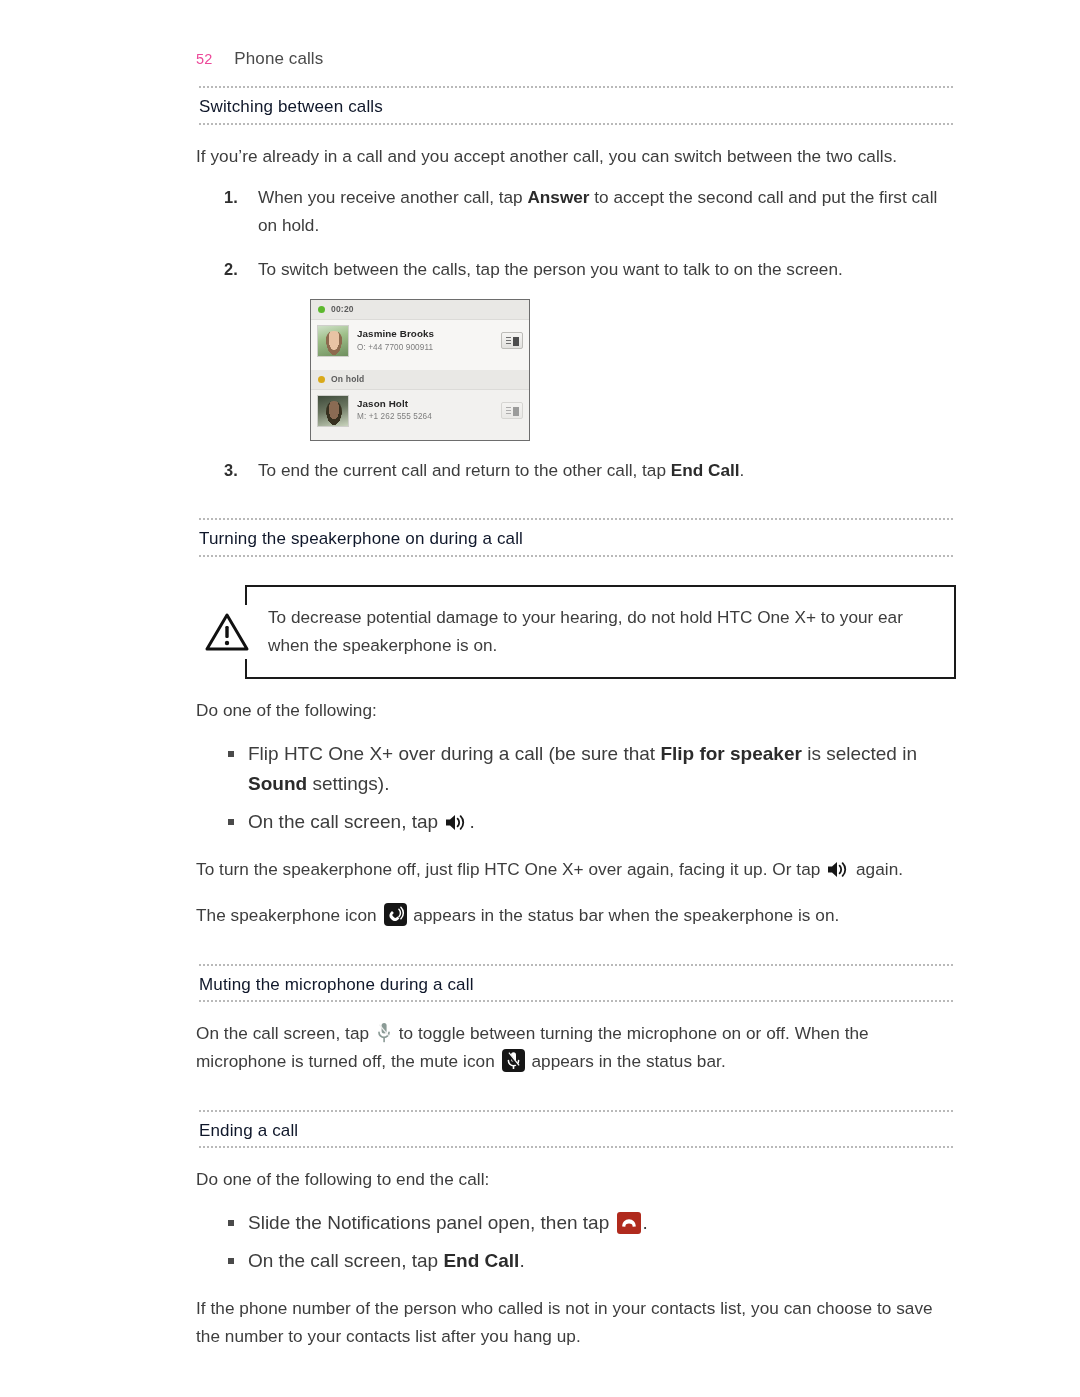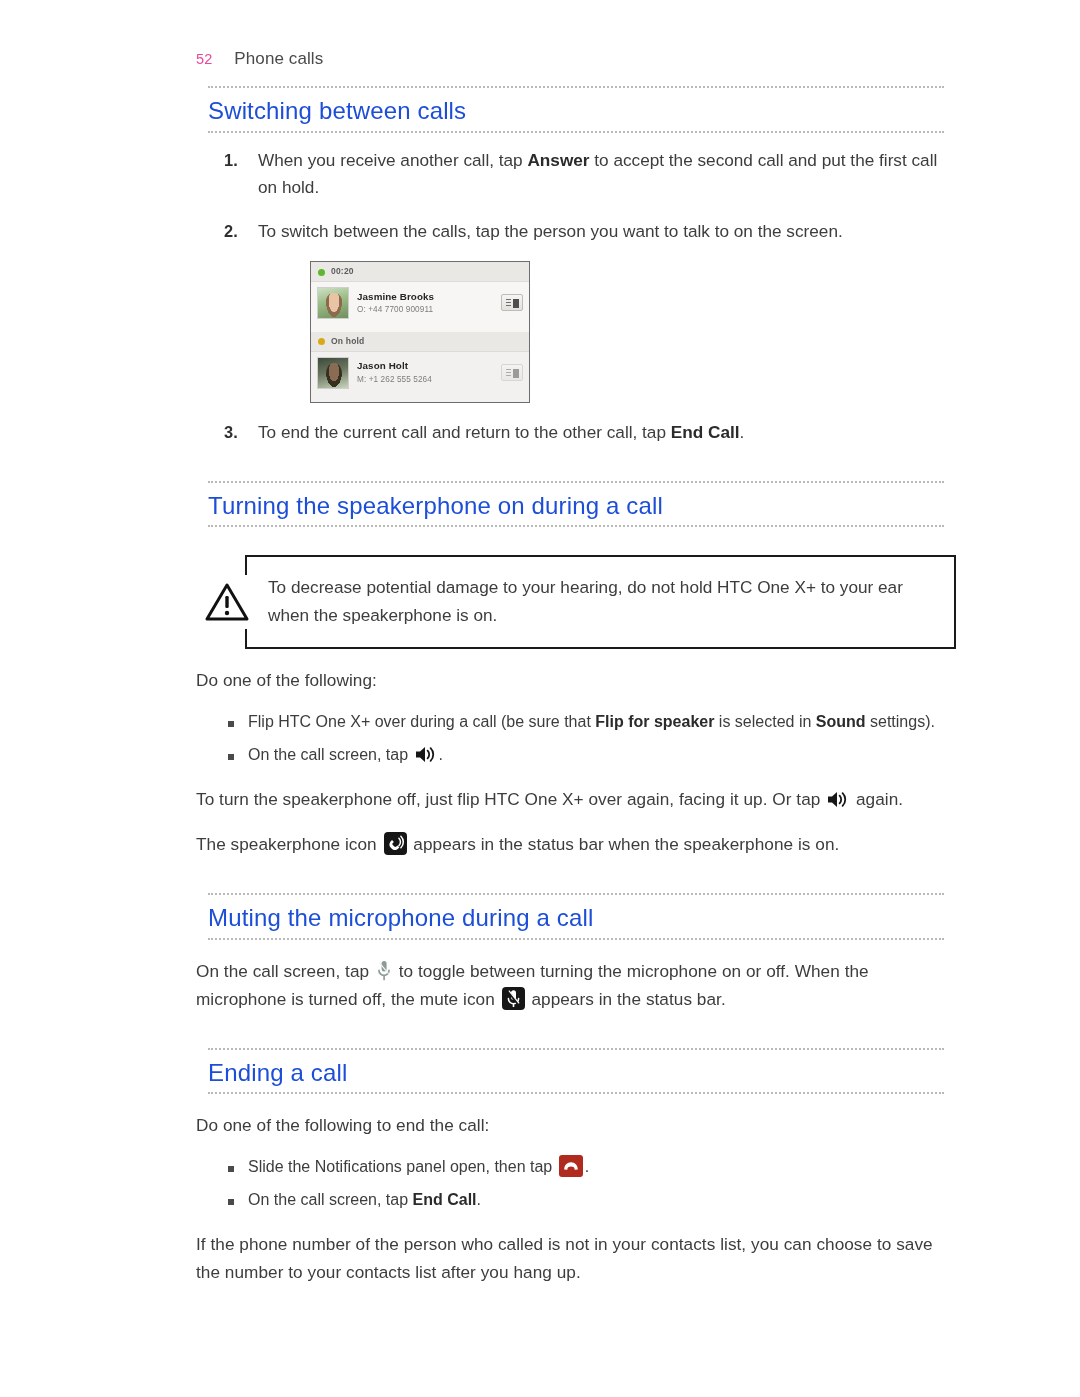--- a/index.html
+++ b/index.html
@@ -38,27 +38,27 @@
   
   .content {
     position: absolute;
     left: 196px;
     top: 86px;
     width: 760px;
   }
 
   
   .h-sect {
-    margin: 12px;
+    margin: 3px;
     padding: 9px 0 6px 0;
     border-top: 2px dotted #b9b9b9;
     border-bottom: 2px dotted #b9b9b9;
-    font-size: 24px;
+    font-size: 17px;
     font-weight: normal;
-    color: #1d4ed8;
+    color: #0f172a;
     letter-spacing: 0.15px;
     line-height: 1.15;
   }
   .h-gap-1 { margin-top: 0; }
   .h-gap { margin-top: 34px; }
 
   
   p.body {
     margin: 18px 0 0 0;
     font-size: 17.2px;
@@ -95,21 +95,21 @@
   }
 
   
   ul.bullets {
     margin: 14px 0 0 0;
     padding: 0 0 0 52px;
     list-style: none;
   }
   ul.bullets > li {
     position: relative;
-    font-size: 16px;
+    font-size: 19px;
     line-height: 1.62;
     color: #3d3d3d;
     margin-top: 7px;
   }
   ul.bullets > li:first-child { margin-top: 0; }
   ul.bullets > li::before {
     content: "";
     position: absolute;
     left: -20px;
     top: 12px;
@@ -283,20 +283,21 @@
 
   <div class="pg-header">
     <span class="pg-num">52</span>
     <span class="pg-sect">Phone calls</span>
   </div>
 
   <div class="content">
 
     <h2 class="h-sect h-gap-1">Switching between calls</h2>
 
+    <p class="body">If you’re already in a call and you accept another call, you can switch between the two calls.</p>
 
     <ol class="numlist">
       <li>
         <span>When you receive another call, tap </span><b class="bold">Answer</b><span> to accept the second call and put the first call on hold.</span>
       </li>
       <li>
         <span>To switch between the calls, tap the person you want to talk to on the screen.</span>
 
         
         <div class="shot-wrap">

